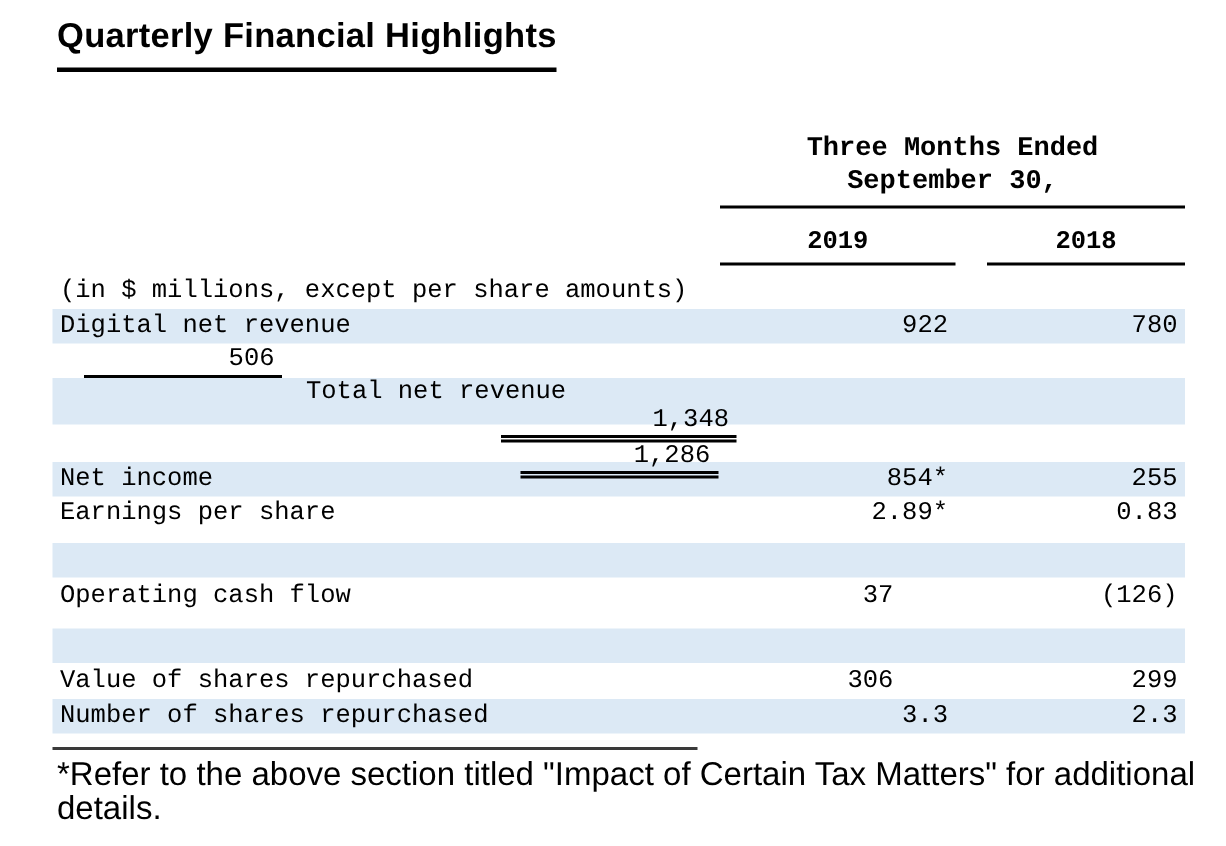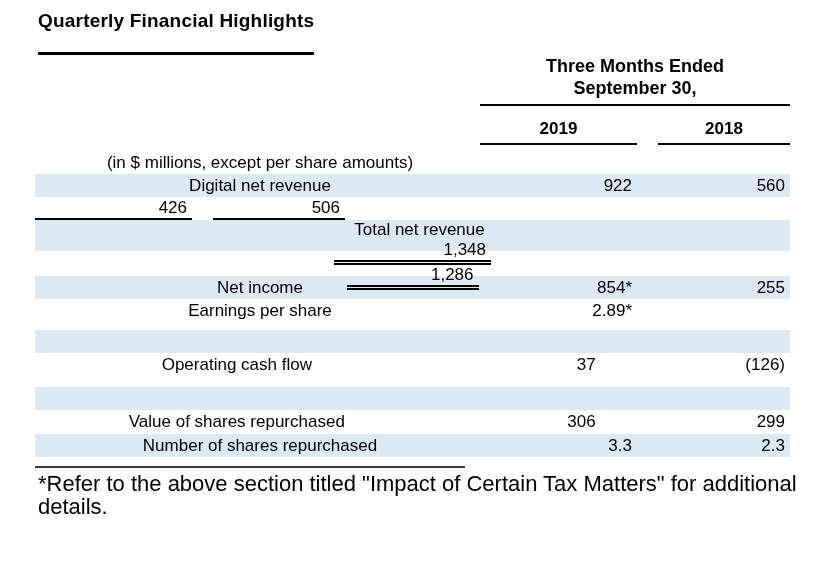--- a/index.html
+++ b/index.html
@@ -8,28 +8,28 @@
     box-sizing:border-box;
     background:#ffffff;
     font-family:"Liberation Sans", sans-serif;
     color:#000;
     padding:10px 0 0 35px;
     overflow:hidden;
   }
   .title {
     display:inline-block;
     margin:0 0 0 3px;
-    font-size:19px;
+    font-size:23px;
     font-weight:bold;
     letter-spacing:0.2px;
     border-bottom:3px solid #000;
-    padding-bottom:20px;
+    padding-bottom:8px;
     text-align:center;
   }
-  .fin-table { width:755px; font-size:17px; }
+  .fin-table { width:755px; margin-top:40px; font-size:17px;font-family:Liberation Mono, monospace; }
 
   .hdr-period { display:flex; }
   .spacer-label { width:445px; }
   .period-block {
     width:310px;
     text-align:center;
     font-weight:bold;
     font-size:18px;
     line-height:22px;
     border-bottom:2px solid #000;
@@ -39,21 +39,21 @@
   .year-cell {
     box-sizing:border-box;
     text-align:center;
     border-bottom:2px solid #000;
     padding-bottom:4px;
   }
   .year-2019 { width:157px; }
   .col-gap { width:21px; }
   .year-2018 { width:132px; }
 
-  .tbody { margin-top:6px;text-align:center; }
+  .tbody { margin-top:6px; }
   .row { display:flex; align-items:center; height:23px; }
   .row.shaded { background:var(--shade); }
   .cell-label { width:445px; box-sizing:border-box; padding-left:5px; white-space:nowrap; }
   .cell-label.indent { padding-left:14px; }
   .cell-v1, .cell-v2 {
     box-sizing:border-box; height:100%;
     display:flex; align-items:center; justify-content:flex-end;
     white-space:nowrap;
   }
   .cell-v1 { width:157px; padding-right:5px; }
@@ -106,25 +106,24 @@
     <div class="tbody">
 
       <div class="row">
         <div class="cell-label">(in $ millions, except per share amounts)</div>
       </div>
 
       <div class="row shaded">
         <div class="cell-label">Digital net revenue</div>
         <div class="cell-v1">922</div>
         <div class="col-gap"></div>
-        <div class="cell-v2">560</div>
+        <div class="cell-v2">780</div>
       </div>
 
       <div class="row rule-single">
-        <div class="cell-v1">426</div>
         <div class="col-gap"></div>
         <div class="cell-v2">506</div>
       </div>
 
       <div class="row shaded row-total">
         <div class="cell-label indent">Total net revenue</div>
         <div class="cell-v1">1,348</div>
         <div class="col-gap"></div>
         <div class="cell-v2">1,286</div>
       </div>
@@ -135,20 +134,21 @@
         <div class="cell-label">Net income</div>
         <div class="cell-v1">854*</div>
         <div class="col-gap"></div>
         <div class="cell-v2">255</div>
       </div>
 
       <div class="row">
         <div class="cell-label">Earnings per share</div>
         <div class="cell-v1">2.89*</div>
         <div class="col-gap"></div>
+        <div class="cell-v2">0.83</div>
       </div>
 
       <div class="spacer sp-h8"></div>
       <div class="spacer sp-blue"></div>
 
       <div class="row row-h24">
         <div class="cell-label">Operating cash flow</div>
         <div class="cell-v1">37</div>
         <div class="col-gap"></div>
         <div class="cell-v2">(126)</div>

